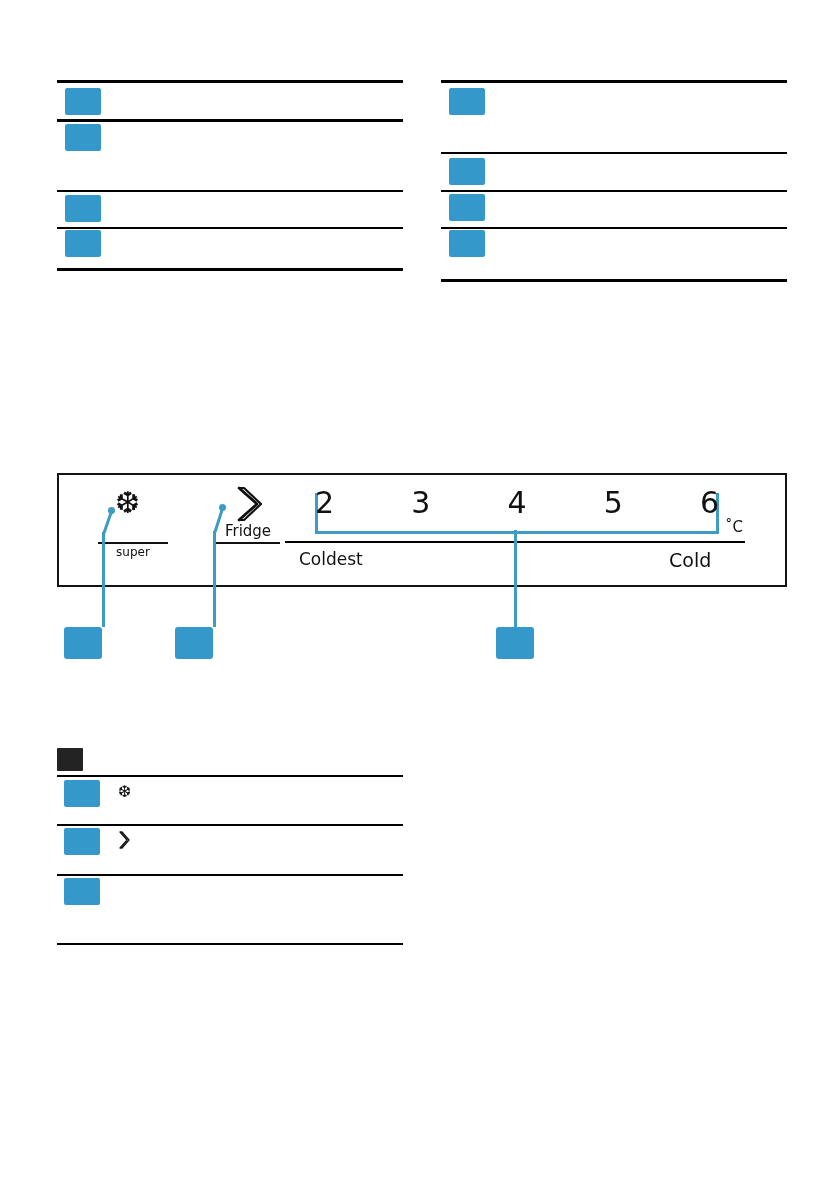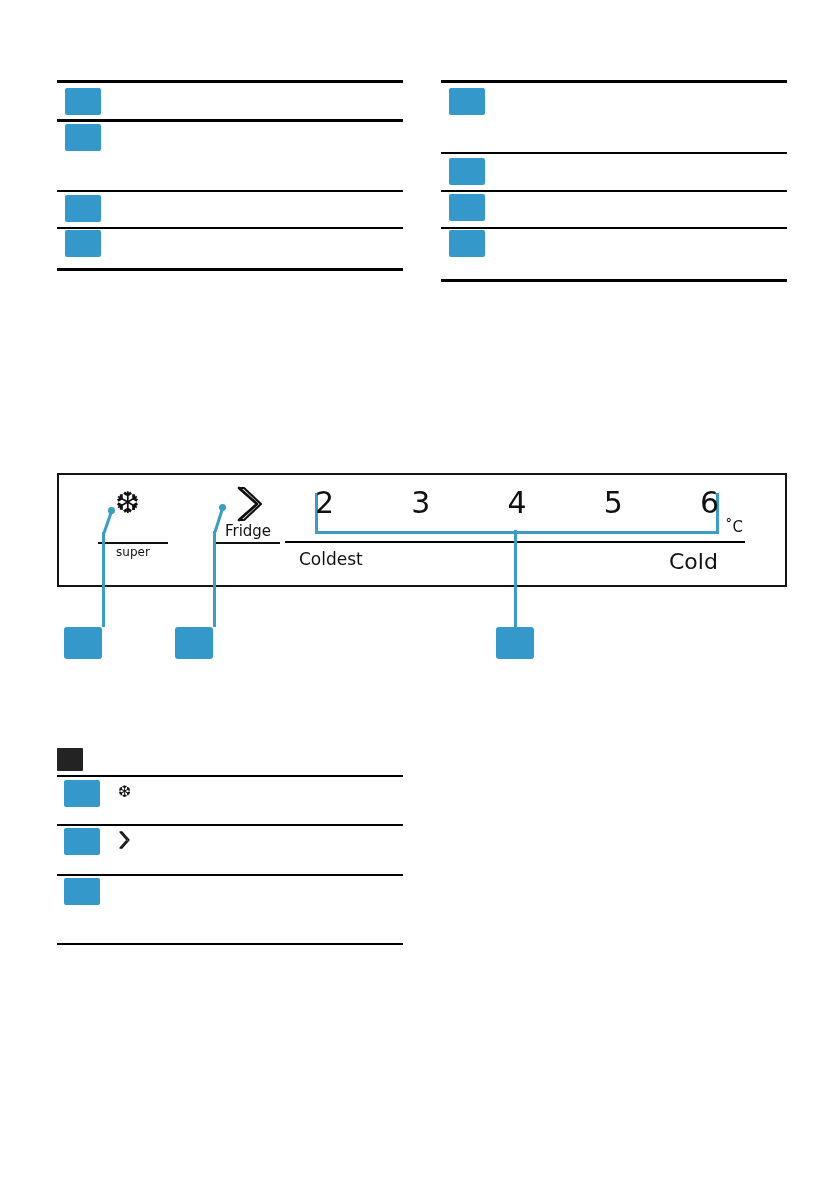--- a/index.html
+++ b/index.html
@@ -158,21 +158,21 @@
     left: 299px;
     top: 549px;
     font-size: 17px;
     color: #111;
     font-family: "DejaVu Sans", sans-serif;
   }
   .scale-word-right {
     position: absolute;
     left: 669px;
     top: 549px;
-    font-size: 22px;
+    font-size: 19px;
     color: #111;
     font-family: "DejaVu Sans", sans-serif;
   }
 
   
   .callout-box {
     position: absolute;
     width: 38px;
     height: 32px;
     background: #3498cb;

